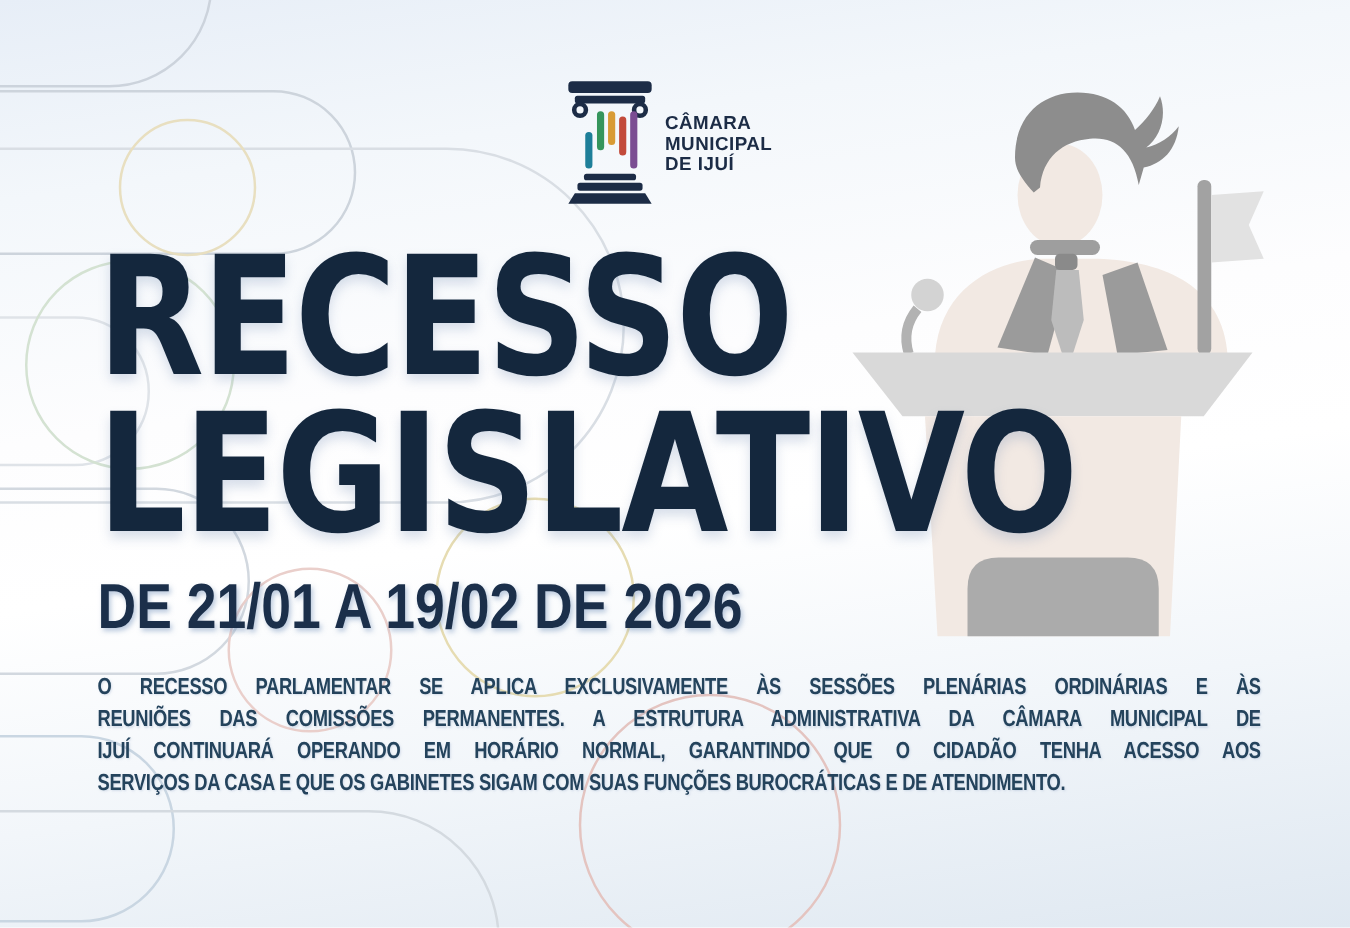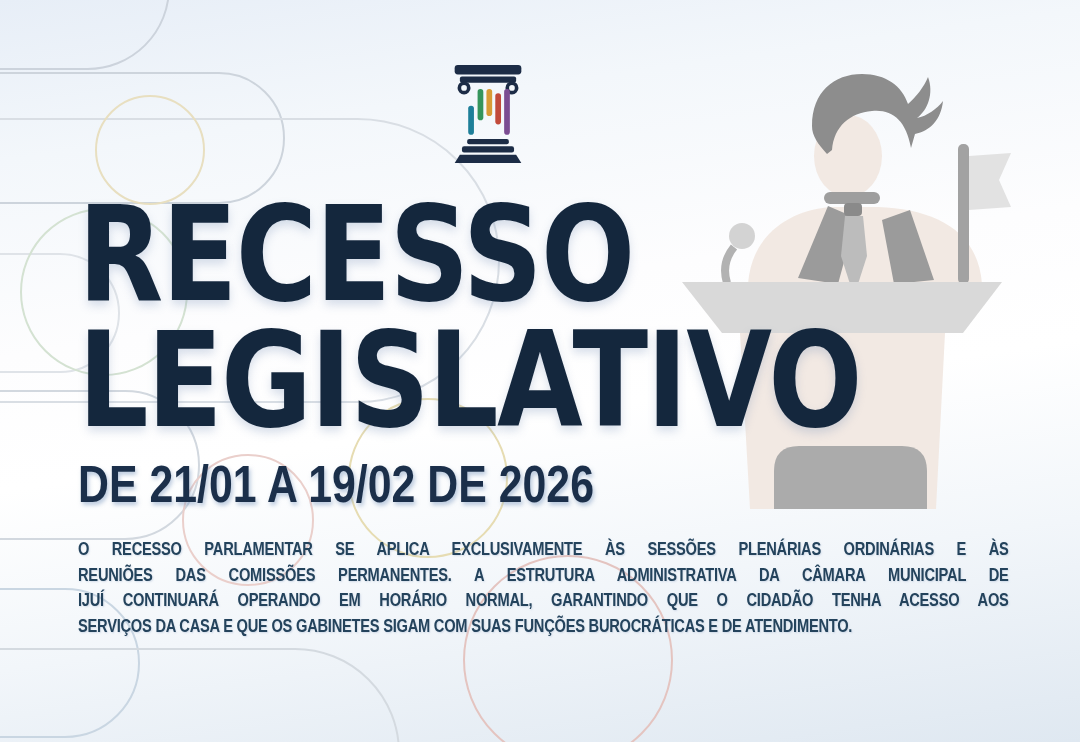--- a/index.html
+++ b/index.html
@@ -113,20 +113,25 @@
       <rect x="14" y="40" width="5.5" height="28" rx="2.7" fill="#1e7f99"></rect>
       <rect x="23" y="24" width="5.5" height="30" rx="2.7" fill="#35955c"></rect>
       <rect x="31.5" y="24" width="5.5" height="26" rx="2.7" fill="#d89b35"></rect>
       <rect x="40" y="28" width="5.5" height="30" rx="2.7" fill="#c24a3a"></rect>
       <rect x="48.5" y="24" width="5.5" height="44" rx="2.7" fill="#7b4d92"></rect>
 
       <rect x="13" y="72" width="40" height="5" rx="2" fill="#1c2c46"></rect>
       <rect x="8" y="79" width="50" height="6" rx="2" fill="#1c2c46"></rect>
       <path d="M6,87 L60,87 L65,95 L1,95 Z" fill="#1c2c46"></path>
     </svg>
+    <div class="logo-text">
+      <div>CÂMARA</div>
+      <div>MUNICIPAL</div>
+      <div>DE IJUÍ</div>
+    </div>
   </div>
 
   <div class="headline l1">RECESSO</div>
   <div class="headline l2">LEGISLATIVO</div>
 
   <div class="date-line">DE 21/01 A 19/02 DE 2026</div>
 
   <div class="copy">
     <div class="cline">O RECESSO PARLAMENTAR SE APLICA EXCLUSIVAMENTE ÀS SESSÕES PLENÁRIAS ORDINÁRIAS E ÀS</div>
     <div class="cline">REUNIÕES DAS COMISSÕES PERMANENTES. A ESTRUTURA ADMINISTRATIVA DA CÂMARA MUNICIPAL DE</div>

